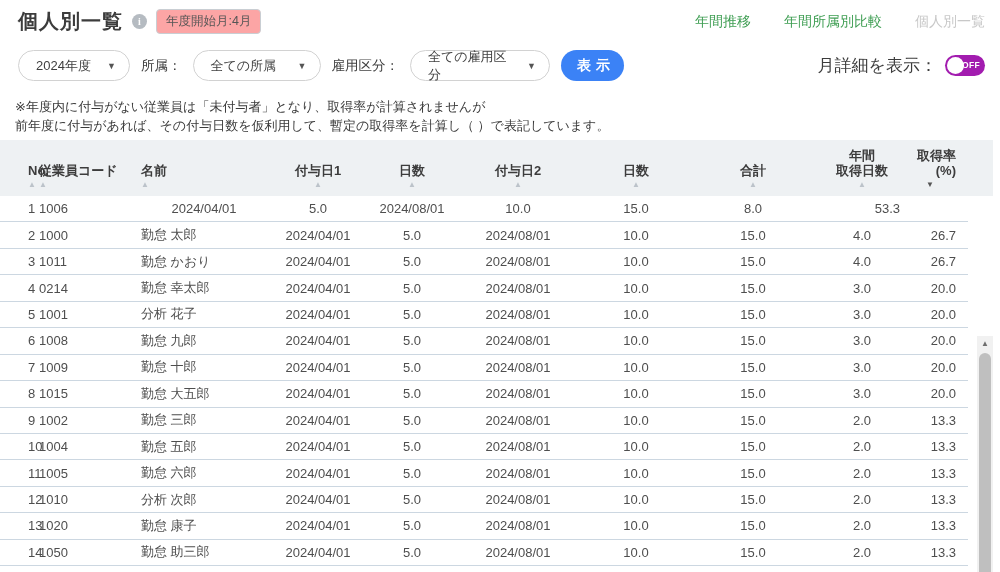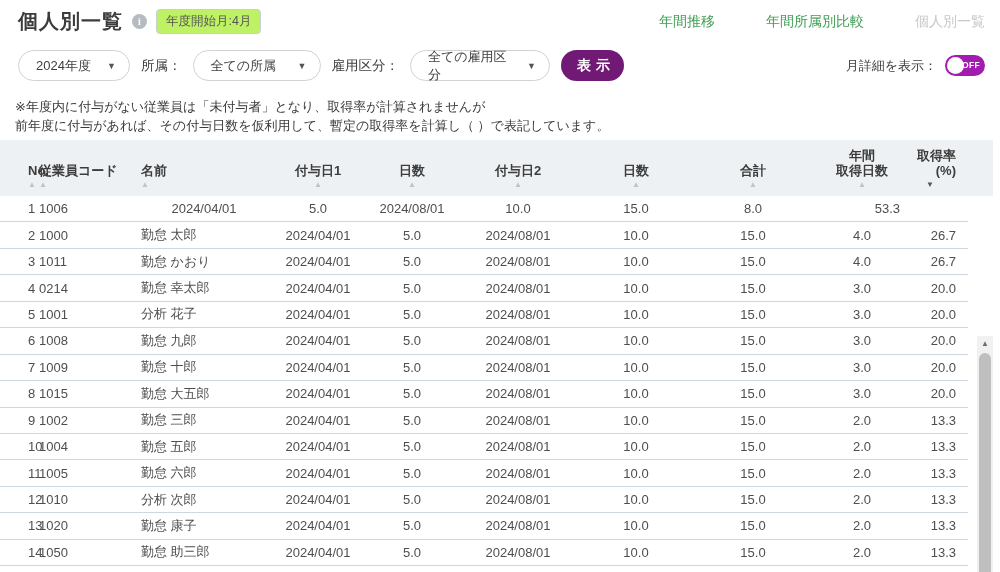--- a/index.html
+++ b/index.html
@@ -9,40 +9,40 @@
 
   
   .topbar { position:absolute; top:8px; left:18px; right:15px;
     display:flex; align-items:center; justify-content:space-between; }
   .title-group { display:flex; align-items:center; gap:9px; }
   .page-title { font-size:20px; font-weight:bold; color:#3c3c3c; letter-spacing:1px; }
   .info-icon { width:15px; height:15px; border-radius:50%; background:#b5bbc1; color:#fff;
     font-size:10px; font-weight:bold; display:flex; align-items:center; justify-content:center;
     font-family:"Liberation Serif",serif; cursor:pointer; }
   .badge { font-size:12.5px; color:#555; border:1px solid #c9ced3; border-radius:4px;
-    padding:3px 9px; background:#bef264; }
-  .view-nav { display:flex; gap:51px; align-items:flex-start; }
+    padding:3px 9px; background:#fca5a5; }
+  .view-nav { display:flex; gap:33px; align-items:flex-start; }
   .nav-link { font-size:14px; color:#3f9e53; cursor:pointer; }
   .nav-link.current { color:#c8c8c8; cursor:default; }
 
   
   .filterbar { position:absolute; top:50px; left:18px; right:15px; height:31px;
     display:flex; align-items:center; gap:11px; }
   .pill { height:31px; border:1px solid #d2d2d2; border-radius:16px; background:#fff;
     display:flex; align-items:center; justify-content:space-between;
     padding:0 13px 0 17px; font-size:13px; color:#3f3f3f; cursor:pointer; }
   .pill .caret { font-size:9px; color:#555; margin-left:8px; }
   .pill.w1 { width:112px; } .pill.w2 { width:128px; } .pill.w3 { width:140px;justify-content:center; }
   .flabel { font-size:13.5px; color:#3f3f3f; }
-  .show-btn { height:31px; width:63px; border:none; border-radius:16px; background:#701a75;
+  .show-btn { height:31px; width:63px; border:none; border-radius:16px; background:#3b82f6;
     color:#fff; font-size:14px; font-weight:bold; letter-spacing:5px; padding-left:7px;
     cursor:pointer; font-family:inherit; }
   .spacer { flex:1; }
   .toggle-group { display:flex; align-items:center; gap:8px; }
-  .toggle-label { font-size:13px; color:#3c3c3c; }
+  .toggle-label { font-size:17px; color:#3c3c3c; }
   .toggle { position:relative; width:40px; height:21px; border-radius:11px; background:#a21caf;
     cursor:pointer; }
   .knob { position:absolute; left:2px; top:2px; width:17px; height:17px; border-radius:50%;
     background:#fff; }
   .toggle-state { position:absolute; right:5px; top:5px; font-size:8.5px; font-weight:bold;
     color:#fff; letter-spacing:0.3px; }
 
   
   .notes { position:absolute; top:97px; left:15px; font-size:13px; color:#3a3a3a;
     line-height:19px; }

